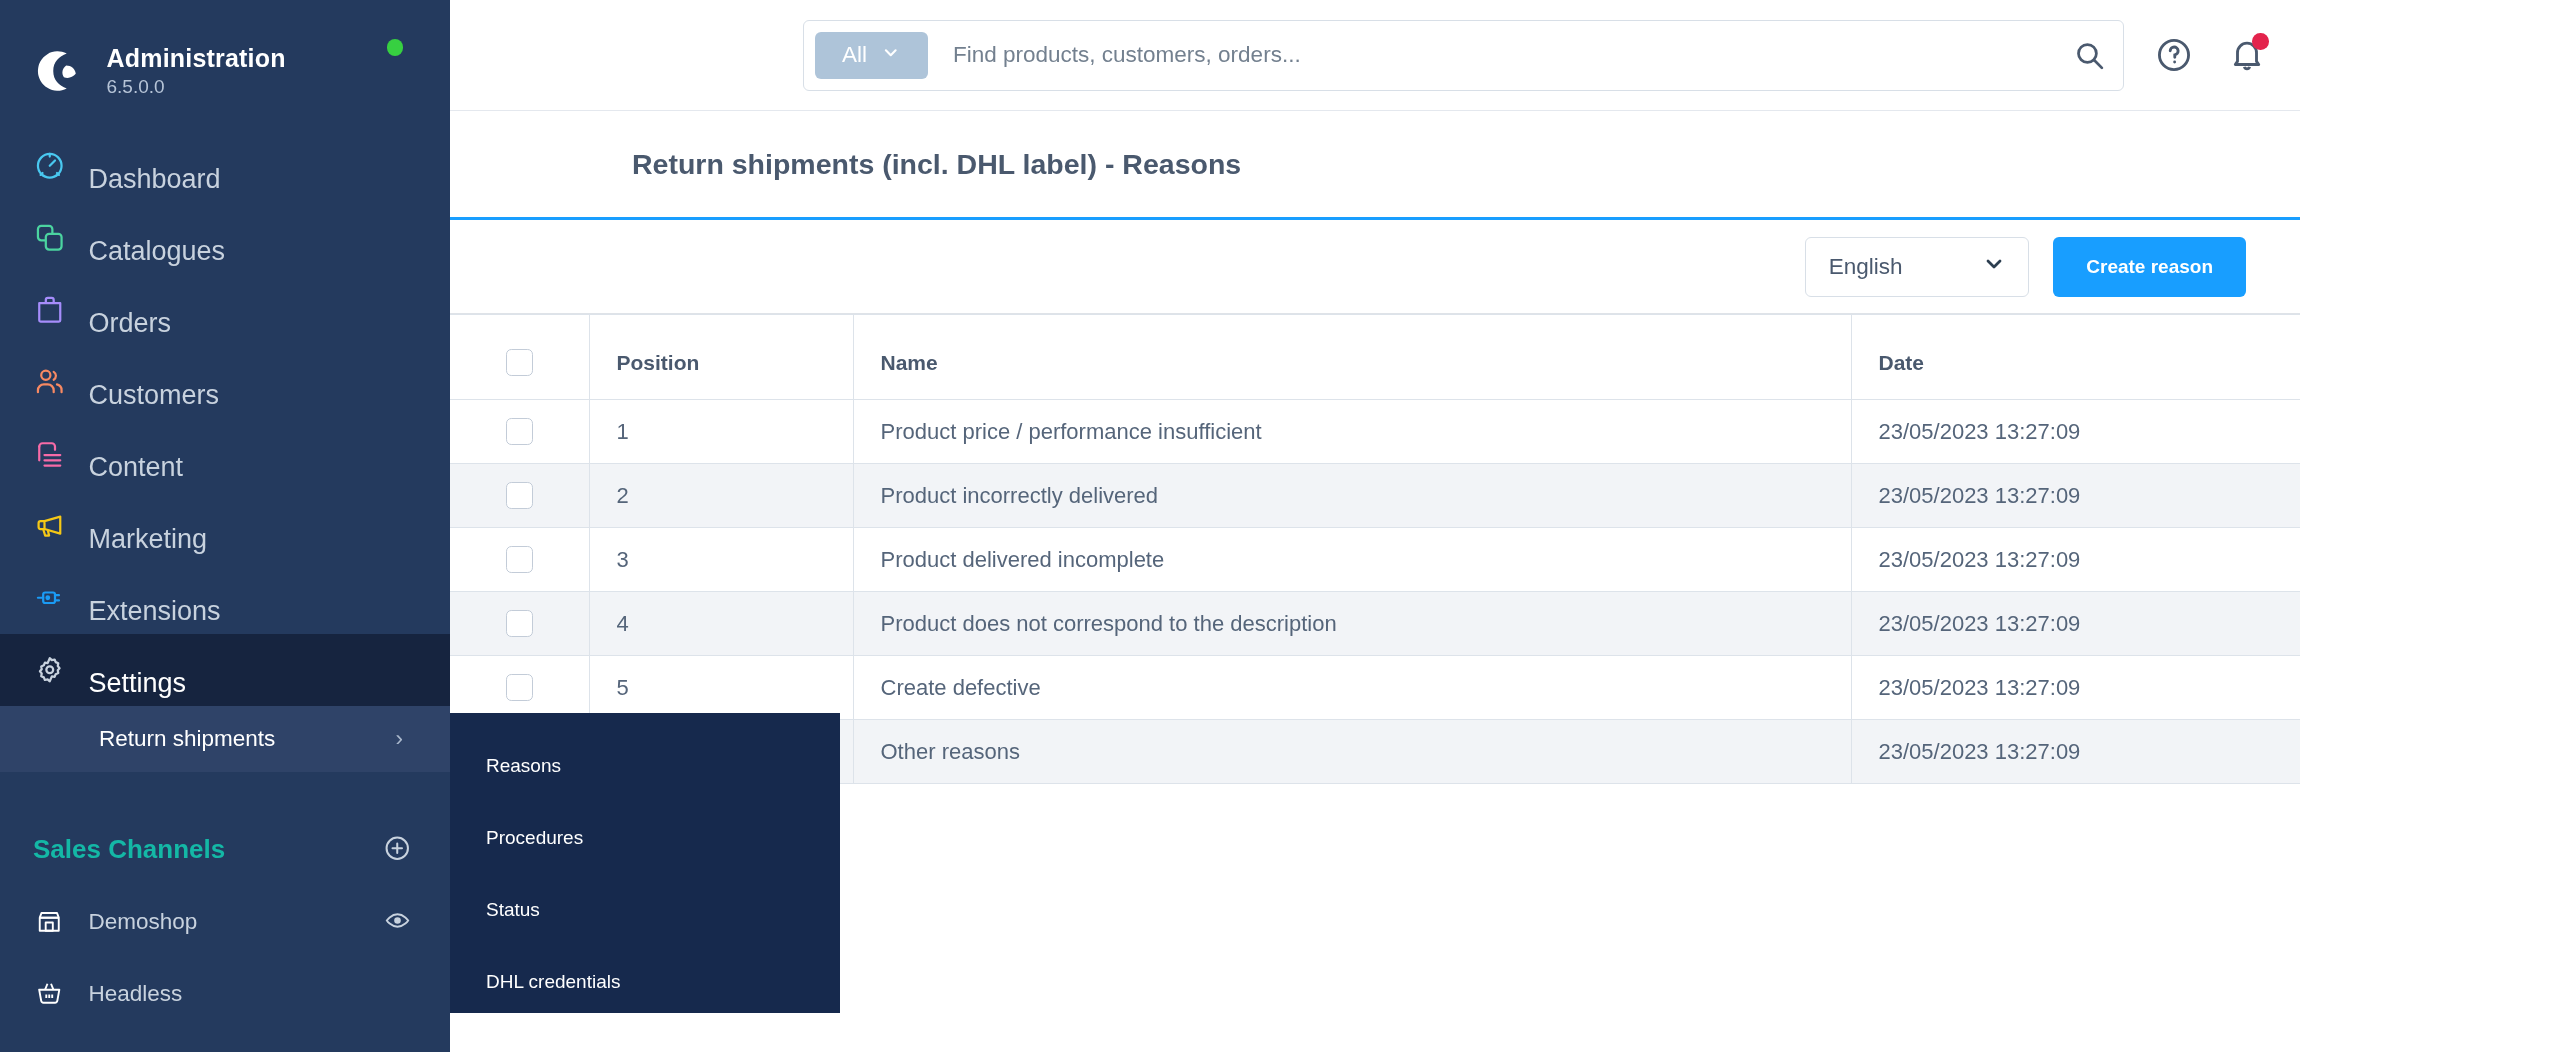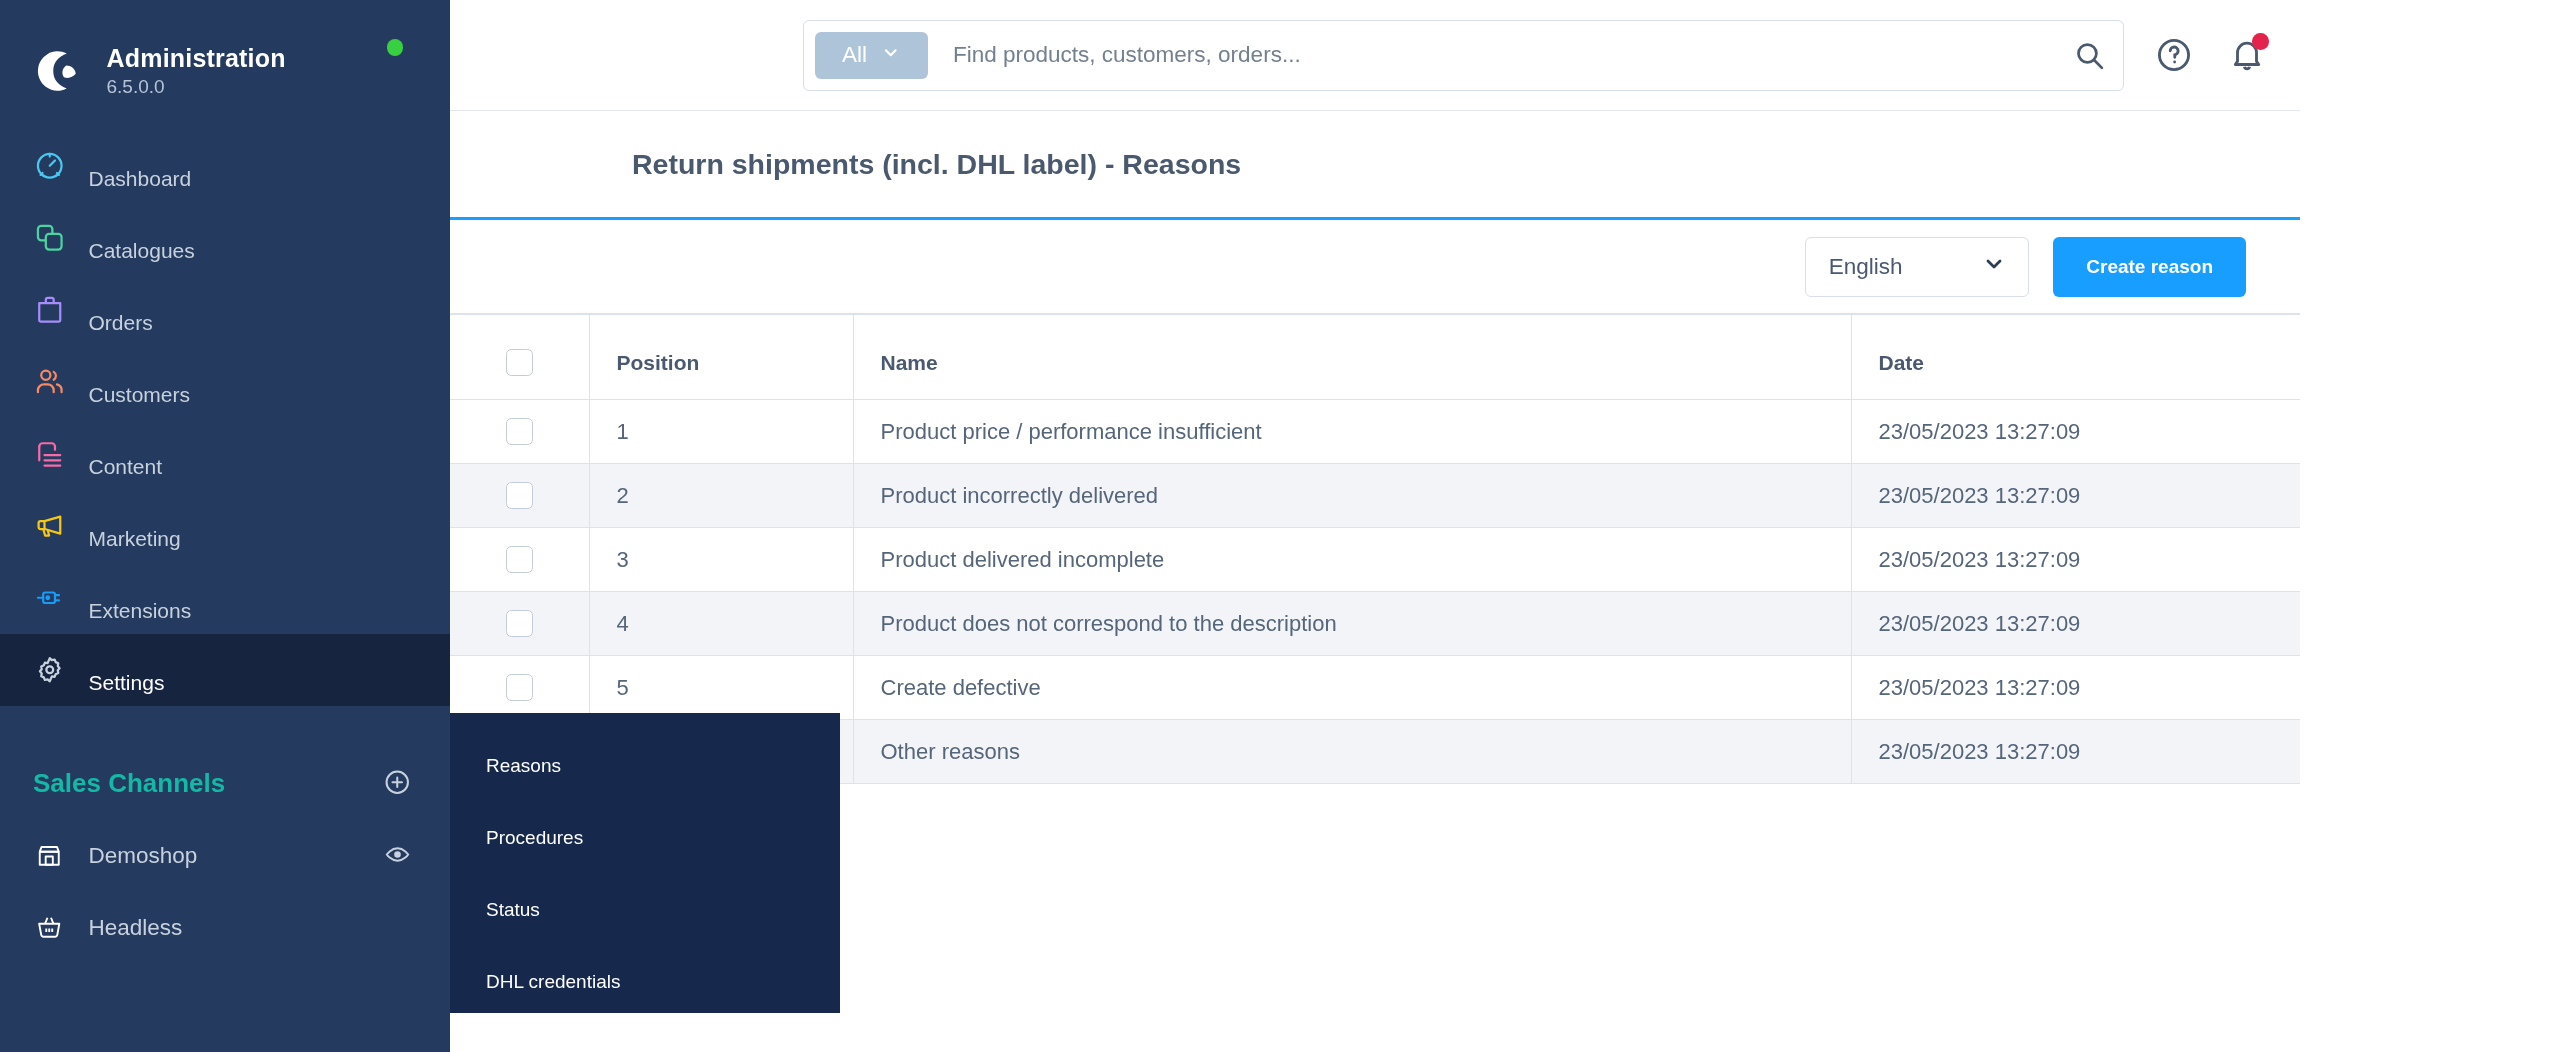--- a/index.html
+++ b/index.html
@@ -37,21 +37,21 @@
 
   .nav { margin-top: 16.5px; }
   .nav-item {
     display: flex; align-items: center;
     height: 72px;
     padding: 0 33px;
     cursor: pointer;
     position: relative;
   }
   .nav-item .ic { width: 33px; height: 33px; flex: 0 0 33px; margin-right: 22.5px; display: flex; align-items: center; justify-content: center; }
-  .nav-item .lbl { color: #c8d2de; font-size: 21px; margin-top: 27px; }
+  .nav-item .lbl { color: #c8d2de; font-size: 27px; margin-top: 27px; }
   .nav-item.active { background: #16243f; }
   .nav-item.active .lbl { color: #ffffff; }
 
   .sub-item {
     display: flex; align-items: center;
     height: 66px;
     padding: 0 47px 0 99px;
     background: #2f4368;
     cursor: pointer;
   }
@@ -325,20 +325,24 @@
       <div class="nav-item active">
         <span class="ic">
           <svg viewBox="0 0 24 24" width="31.5" height="31.5" fill="none" stroke="#c8d2de" stroke-width="1.7" stroke-linejoin="round">
             <path d="M12 3.2l1.6 1.4 2.1-.4.8 2 2 .9-.4 2.1 1.4 1.6-1.4 1.6.4 2.1-2 .9-.8 2-2.1-.4L12 20.8l-1.6-1.4-2.1.4-.8-2-2-.9.4-2.1L4.5 13.2l1.4-1.6-.4-2.1 2-.9.8-2 2.1.4z"></path>
             <circle cx="12" cy="12" r="2.6"></circle>
           </svg>
         </span>
         <span class="lbl">Settings</span>
       </div>
 
+      <div class="sub-item">
+        <span class="lbl">Return shipments</span>
+        <span class="chev">›</span>
+      </div>
 
     </nav>
 
     <div class="sales-head">
       <span class="t">Sales Channels</span>
       <span>
         <svg viewBox="0 0 24 24" width="28.5" height="28.5" fill="none" stroke="#c8d2de" stroke-width="1.7" stroke-linecap="round">
           <circle cx="12" cy="12" r="9"></circle>
             <path d="M12 8v8M8 12h8"></path>
         </svg>

